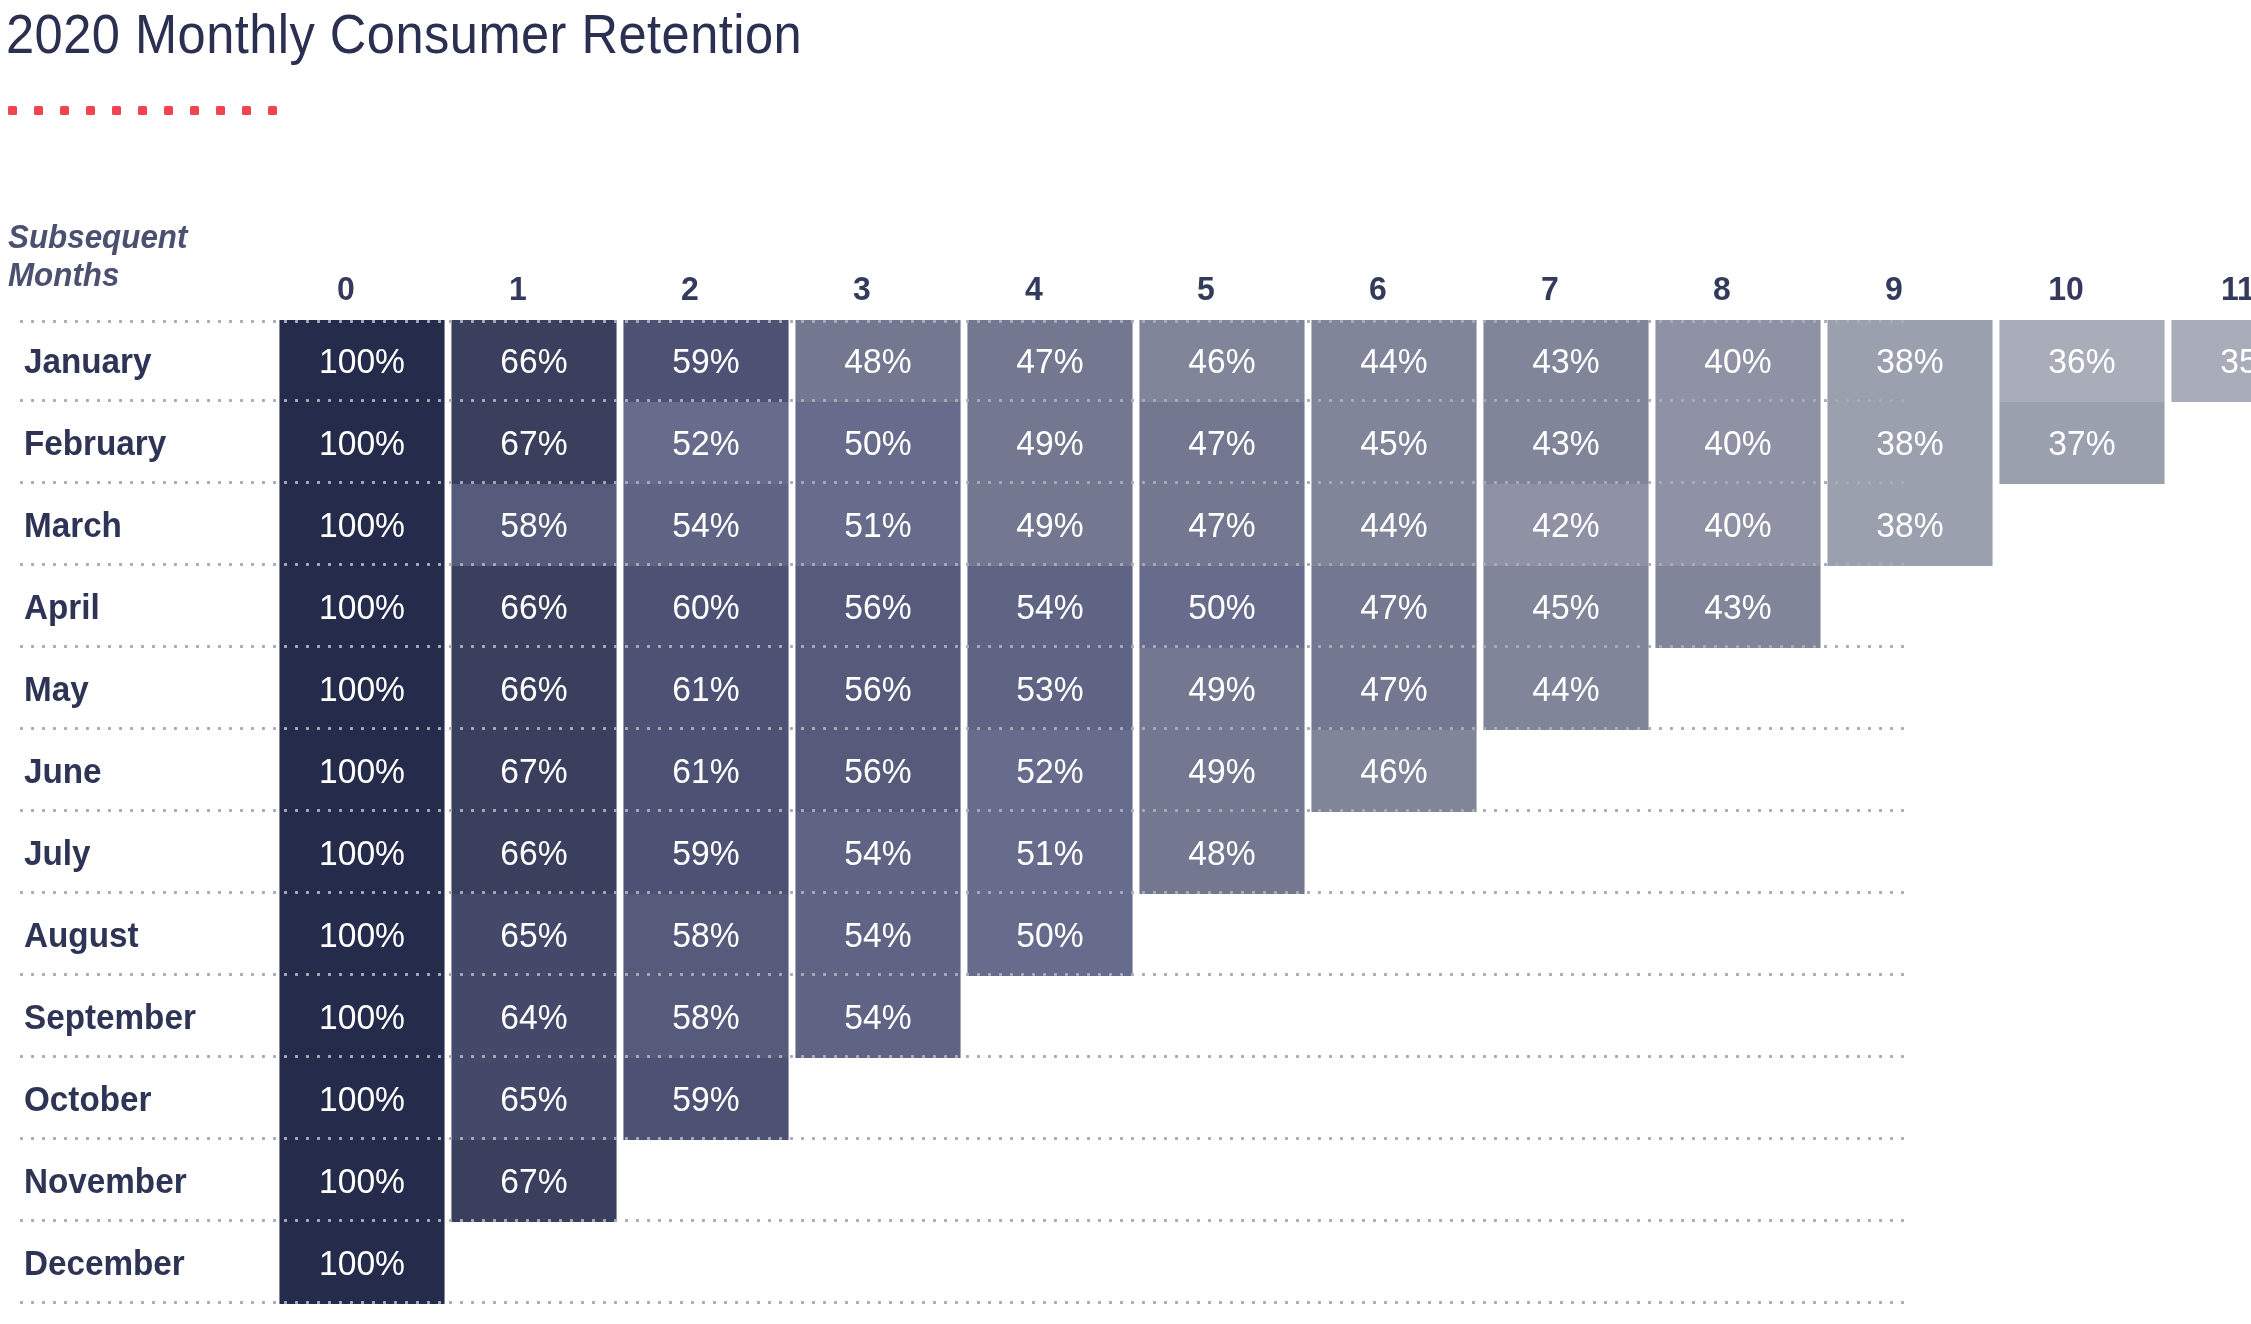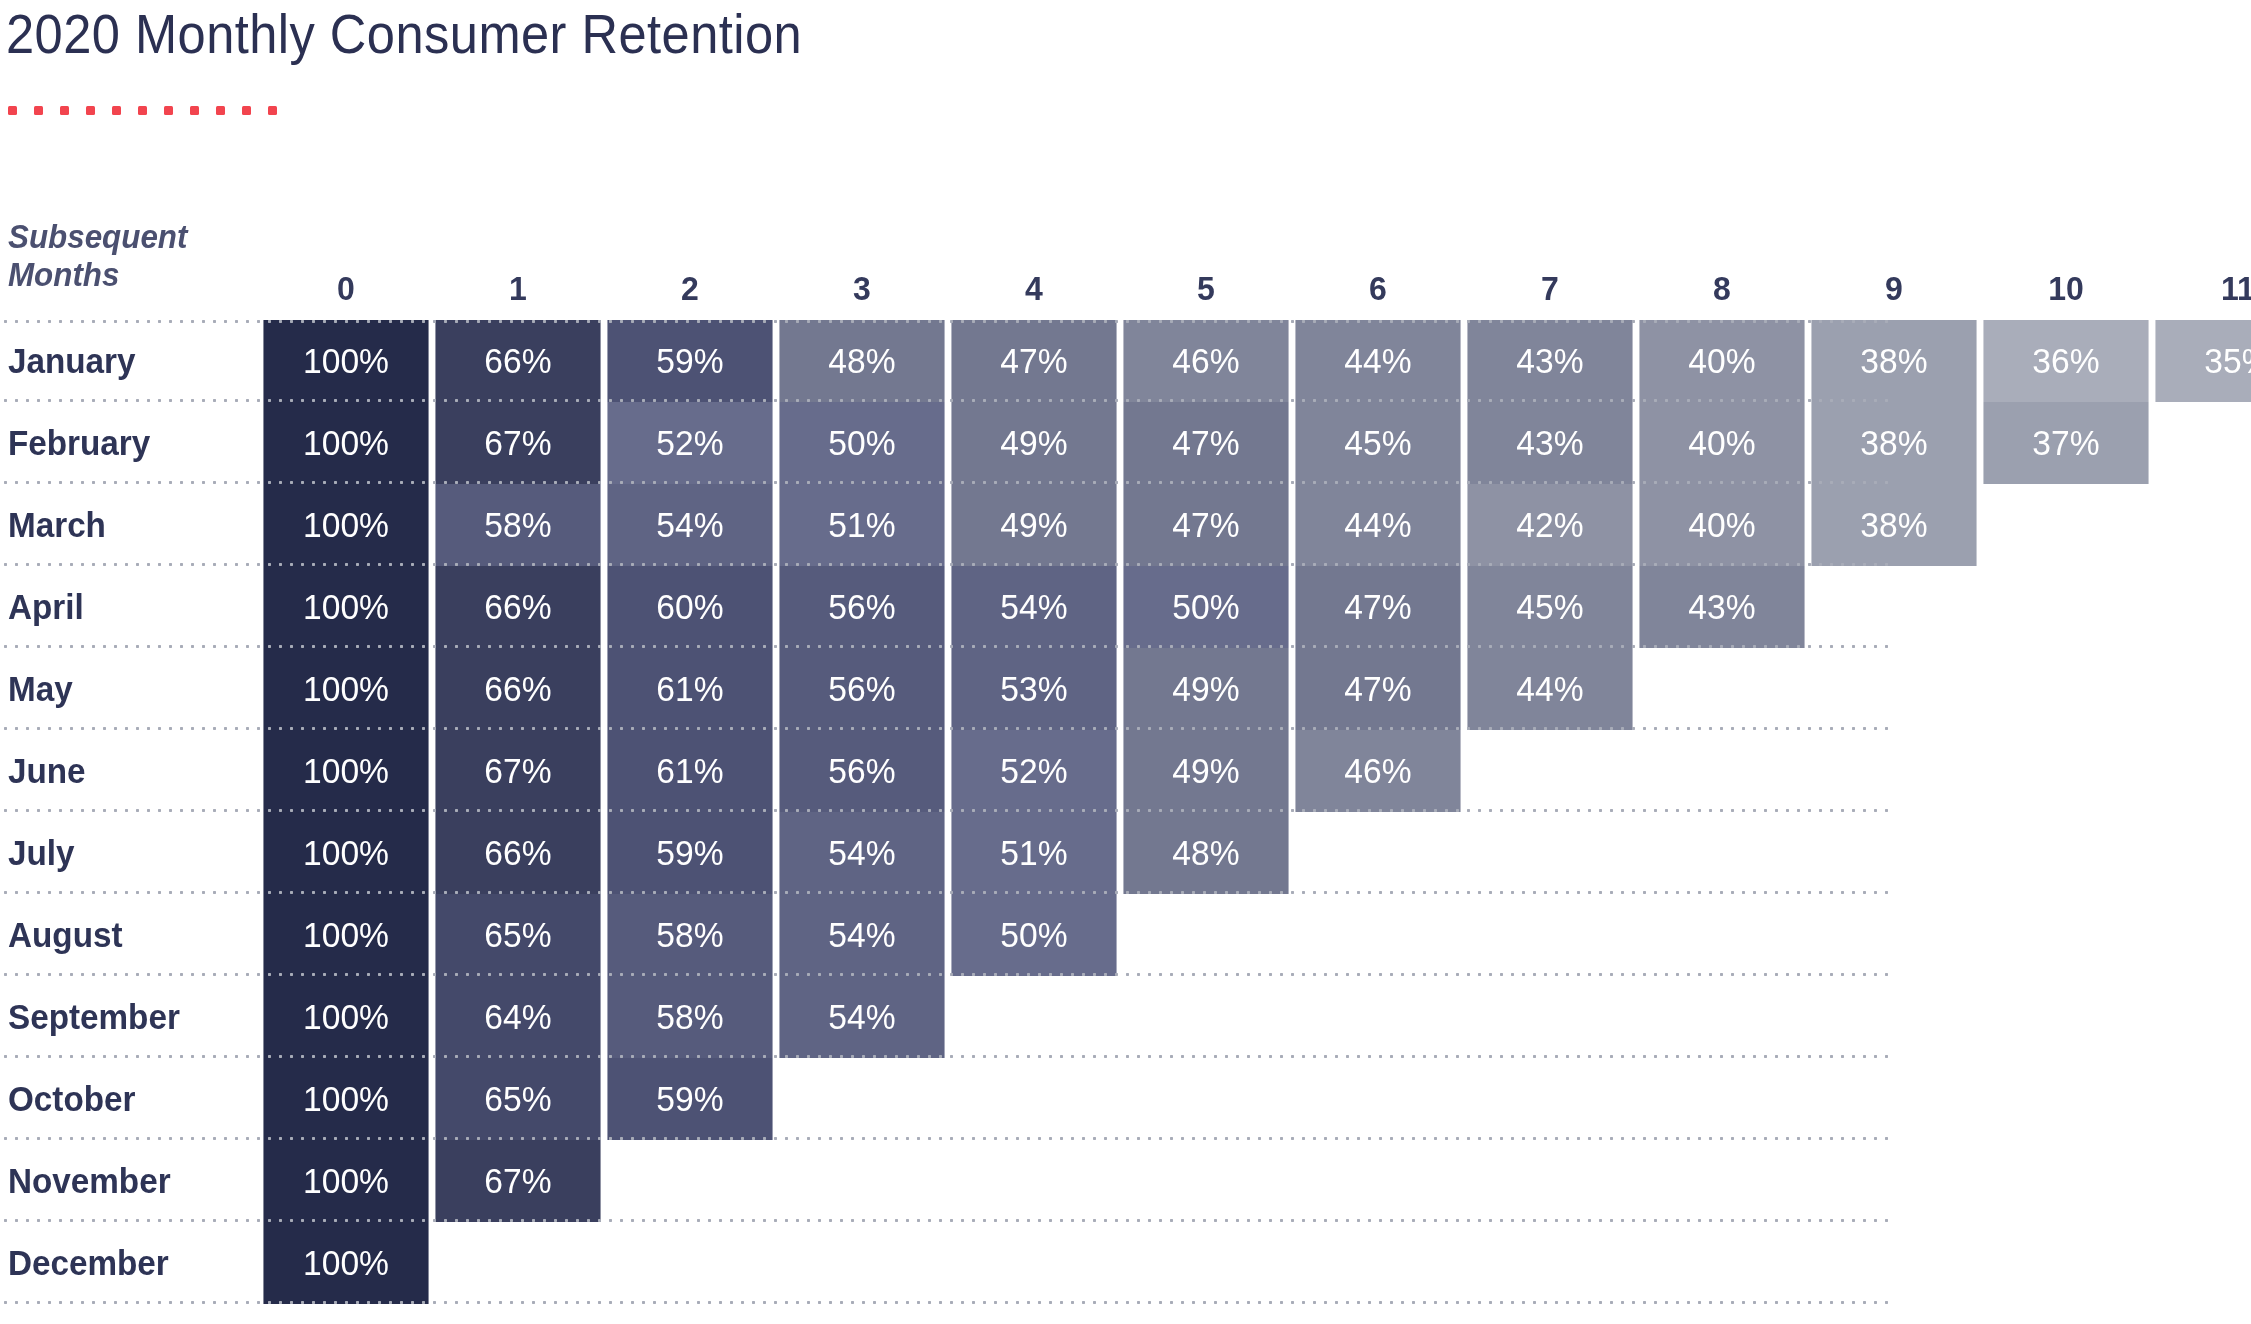--- a/index.html
+++ b/index.html
@@ -87,21 +87,21 @@
     text-align: center;
     font-size: 34px;
     font-weight: 700;
     color: #343a5c;
     line-height: 48px;
     transform: scaleX(0.94);
   }
 
   .rows {
     position: absolute;
-    left: 0;
+    left: 16px;
     top: 102px;
     width: 1890px;
   }
 
   .row {
     position: relative;
     height: 82px;
     box-sizing: border-box;
   }
 

